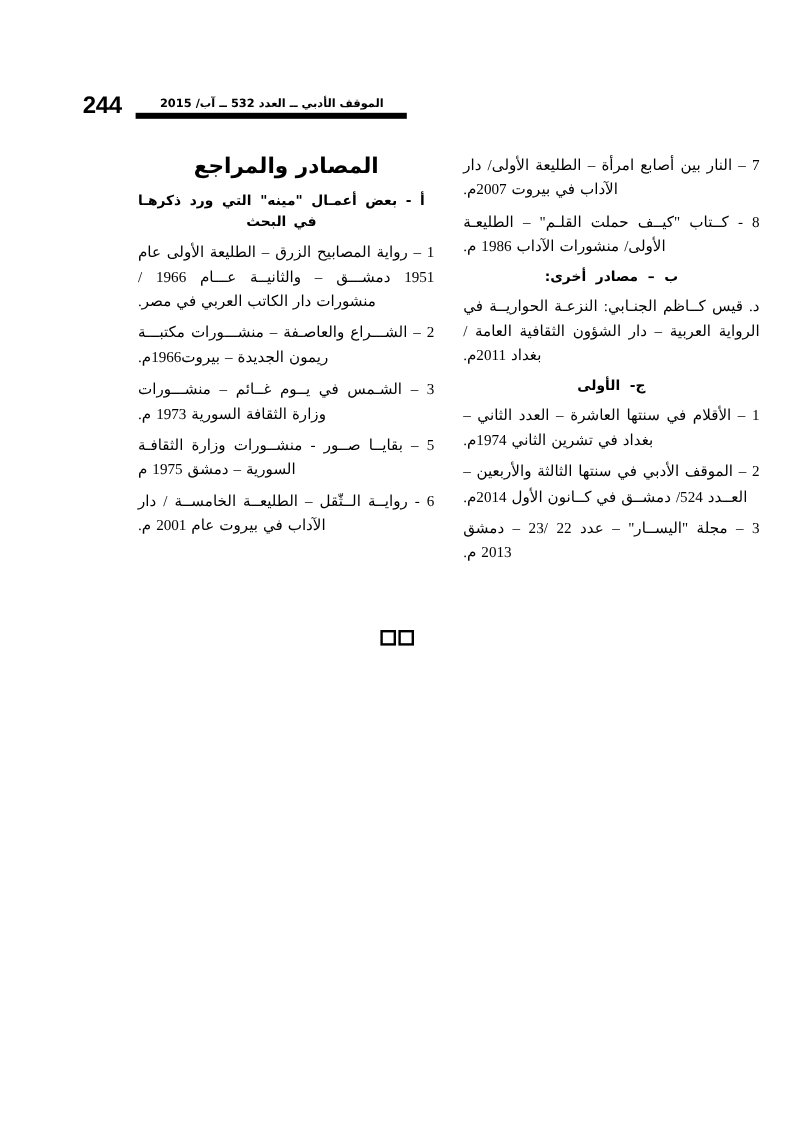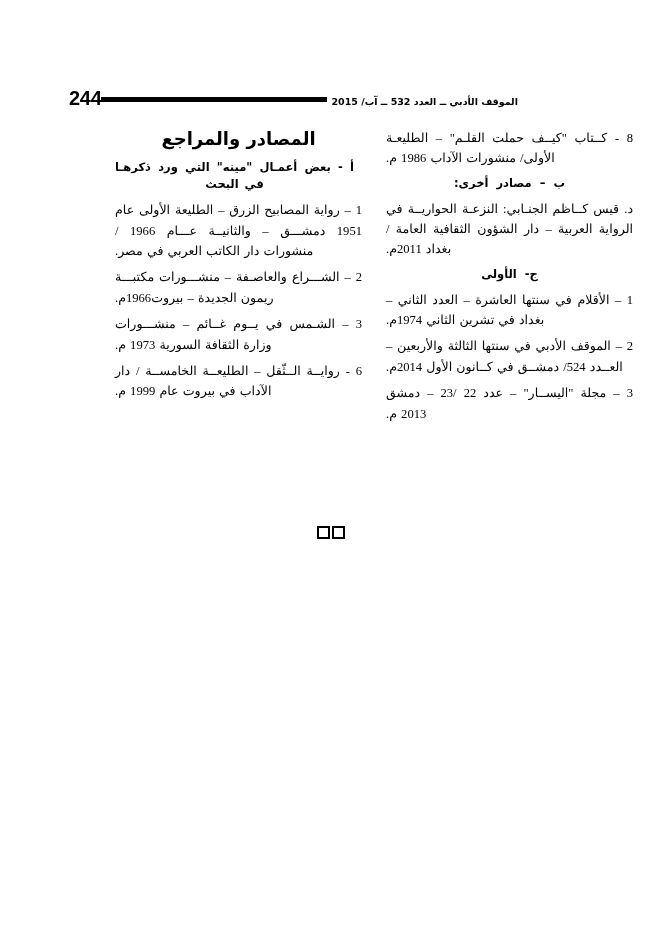--- a/index.html
+++ b/index.html
@@ -17,41 +17,42 @@
     width: 661px;
     height: 935px;
     margin: 0 auto;
     background: #ffffff;
     overflow: hidden;
   }
 
   
   .running-head {
     position: absolute;
-    top: 88px;
+    top: 78px;
     right: 32px;
     width: 560px;
     display: flex;
     flex-direction: row-reverse;
     align-items: flex-end;
     justify-content: flex-start;
+    gap: 12px;
   }
   .folio {
     font-family: "Liberation Sans", "DejaVu Sans", sans-serif;
     font-size: 20px;
     font-weight: 700;
     letter-spacing: -0.3px;
     line-height: 1;
     direction: ltr;
     color: #000;
     padding-bottom: 1px;
   }
   .head-text-wrap {
     display: flex;
-    flex-direction: row;
+    flex-direction: column;
     align-items: stretch;
     flex: 0 0 auto;
   }
   .head-text {
     font-family: "DejaVu Sans", "Liberation Sans", sans-serif;
     font-size: 9.5px;
     font-weight: 700;
     letter-spacing: -0.4px;
     white-space: nowrap;
     text-align: center;
@@ -158,20 +159,21 @@
     <div class="head-text-wrap">
       <div class="head-text">الموقف الأدبي ــ العدد 532 ــ آب/ 2015</div>
       <div class="head-rule"></div>
     </div>
   </div>
 
   <div class="columns">
 
     <div class="col">
 
+      <p class="entry">7 – النار بين أصابع امرأة – الطليعة الأولى/ دار الآداب في بيروت 2007م.</p>
       <p class="entry">8 -   كــتاب "كيــف حملت القلـم" – الطليعـة الأولى/ منشورات الآداب 1986 م.</p>
 
       <p class="sec-head centered">ب – مصادر أخرى:</p>
 
       <p class="entry entry-plain">د. قيس كــاظم الجنـابي: النزعـة الحواريــة في الرواية العربية – دار الشؤون الثقافية العامة / بغداد 2011م.</p>
 
       <p class="sec-head centered">ج-   الأولى</p>
 
       <p class="entry">1 – الأقلام في سنتها العاشرة – العدد الثاني – بغداد في تشرين الثاني 1974م.</p>
       <p class="entry">2 – الموقف الأدبي في سنتها الثالثة والأربعين – العــدد 524/ دمشــق في كــانون الأول 2014م.</p>
@@ -181,21 +183,22 @@
 
     <div class="col">
 
       <h1 class="ref-title">المصادر والمراجع</h1>
 
       <p class="sec-head indented">أ -   بعض أعمـال "مينه" التي ورد ذكرهـا في البحث</p>
 
       <p class="entry">1 – رواية المصابيح الزرق – الطليعة الأولى عام 1951 دمشـــق – والثانيــة عـــام 1966 / منشورات دار الكاتب العربي في مصر.</p>
       <p class="entry">2 – الشـــراع والعاصـفة – منشـــورات مكتبـــة ريمون الجديدة – بيروت1966م.</p>
       <p class="entry">3 – الشـمس في يــوم غــائم – منشـــورات وزارة الثقافة السورية 1973 م.</p>
-      <p class="entry last">6 -   روايــة الــثّقل – الطليعــة الخامســة / دار الآداب في بيروت عام 1999 م.</p>
+      <p class="entry">5 – بقايــا صــور -   منشــورات وزارة الثقافـة السورية – دمشق 1975 م</p>
+      <p class="entry last">6 -   روايــة الــثّقل – الطليعــة الخامســة / دار الآداب في بيروت عام 2001 م.</p>
 
     </div>
 
   </div>
 
   <div class="end-mark">
     <span class="sq"></span><span class="sq"></span>
   </div>
 
 </div>

